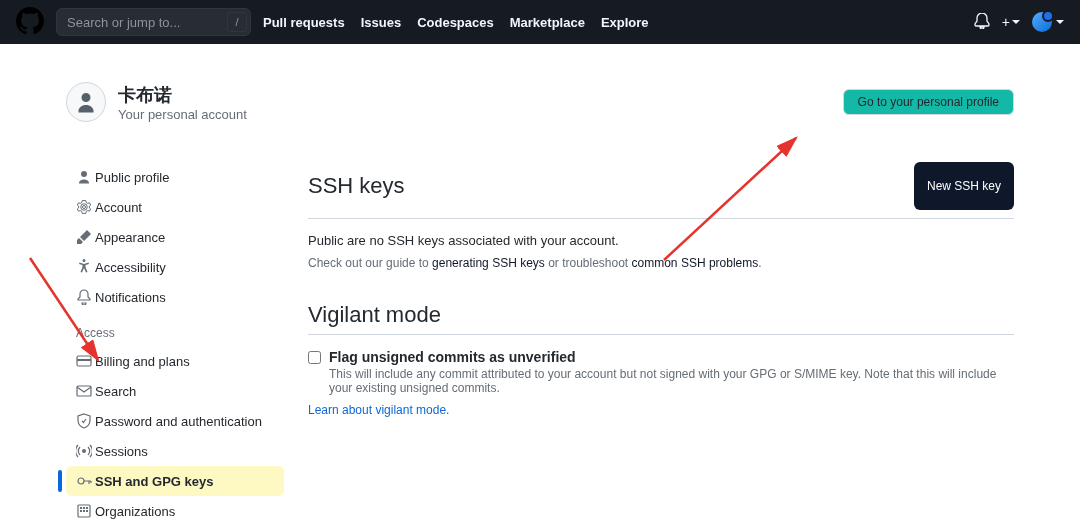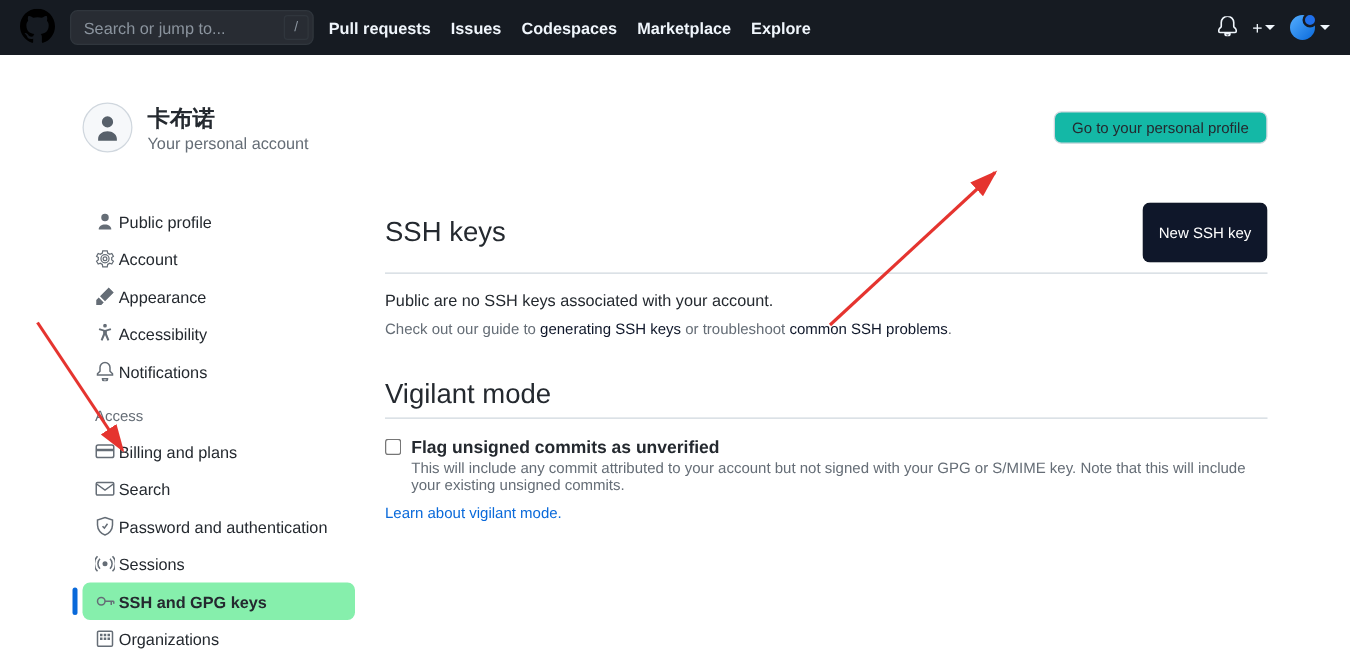--- a/index.html
+++ b/index.html
@@ -30,21 +30,21 @@
   .profile-row { max-width: 980px; margin: 18px auto; padding: 20px 16px 6px; display: flex; align-items: center; gap: 12px; }
   .pf-avatar { width: 40px; height: 40px; border-radius: 50%; background: #f6f8fa; border: 1px solid #d0d7de; display:flex;align-items:center;justify-content:center; }
   .pf-avatar svg { fill:#57606a; }
   .pf-name { font-size: 18px; font-weight: 600; }
   .pf-sub { font-size: 13px; color: #656d76; }
   .btn-outline { margin-left: auto; border: 1px solid #d0d7de; background: #14b8a6; border-radius: 6px; padding: 5px 14px; font-size: 12px; font-weight: 500; color: #24292f; cursor: pointer; }
 
   
   .menu { list-style: none; }
   .menu li { display: flex; align-items: center; gap: 3px; padding: 7px 10px; border-radius: 6px; font-size: 13px; color: #24292f; cursor: pointer; position: relative; }
-  .menu li.active { background: #86efac; font-weight: 600; }
+  .menu li.active { background: #fef9c3; font-weight: 600; }
   .menu li.active::before { content:""; position:absolute; left:-8px; top:4px; bottom:4px; width:4px; background:#0969da; border-radius:4px; }
   .menu li svg { fill: #656d76; flex-shrink: 0; }
   .section-title { font-size: 12px; color: #656d76; font-weight: 400; padding: 14px 10px 6px; }
   .chev { margin-left:auto; }
 
   
   .section-hd { display: flex; align-items: center; border-bottom: 1px solid #d0d7de; padding-bottom: 8px; margin-bottom: 14px; }
   h2 { font-size: 22px; font-weight: 400; }
   .btn-green { background: #0f172a; color: #fff; border: 1px solid rgba(27,31,36,.15); border-radius: 6px; padding: 16px 12px; font-size: 12px; font-weight: 500; cursor: pointer; margin-left: auto; }
   .body-text { font-size: 13px; color: #24292f; margin-bottom: 8px; }

